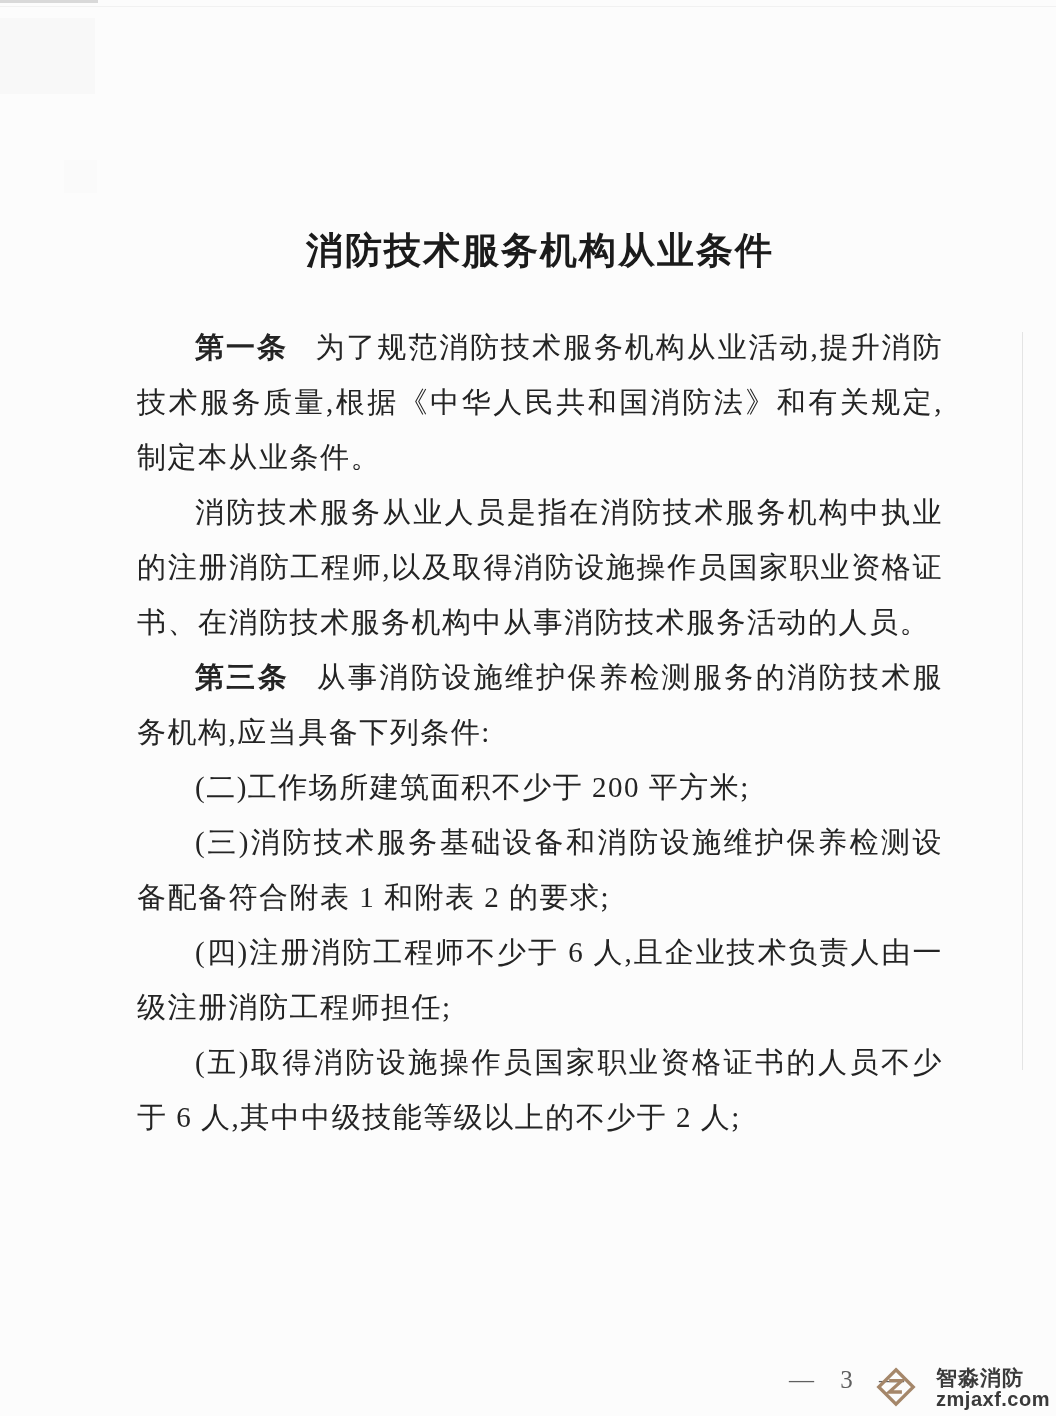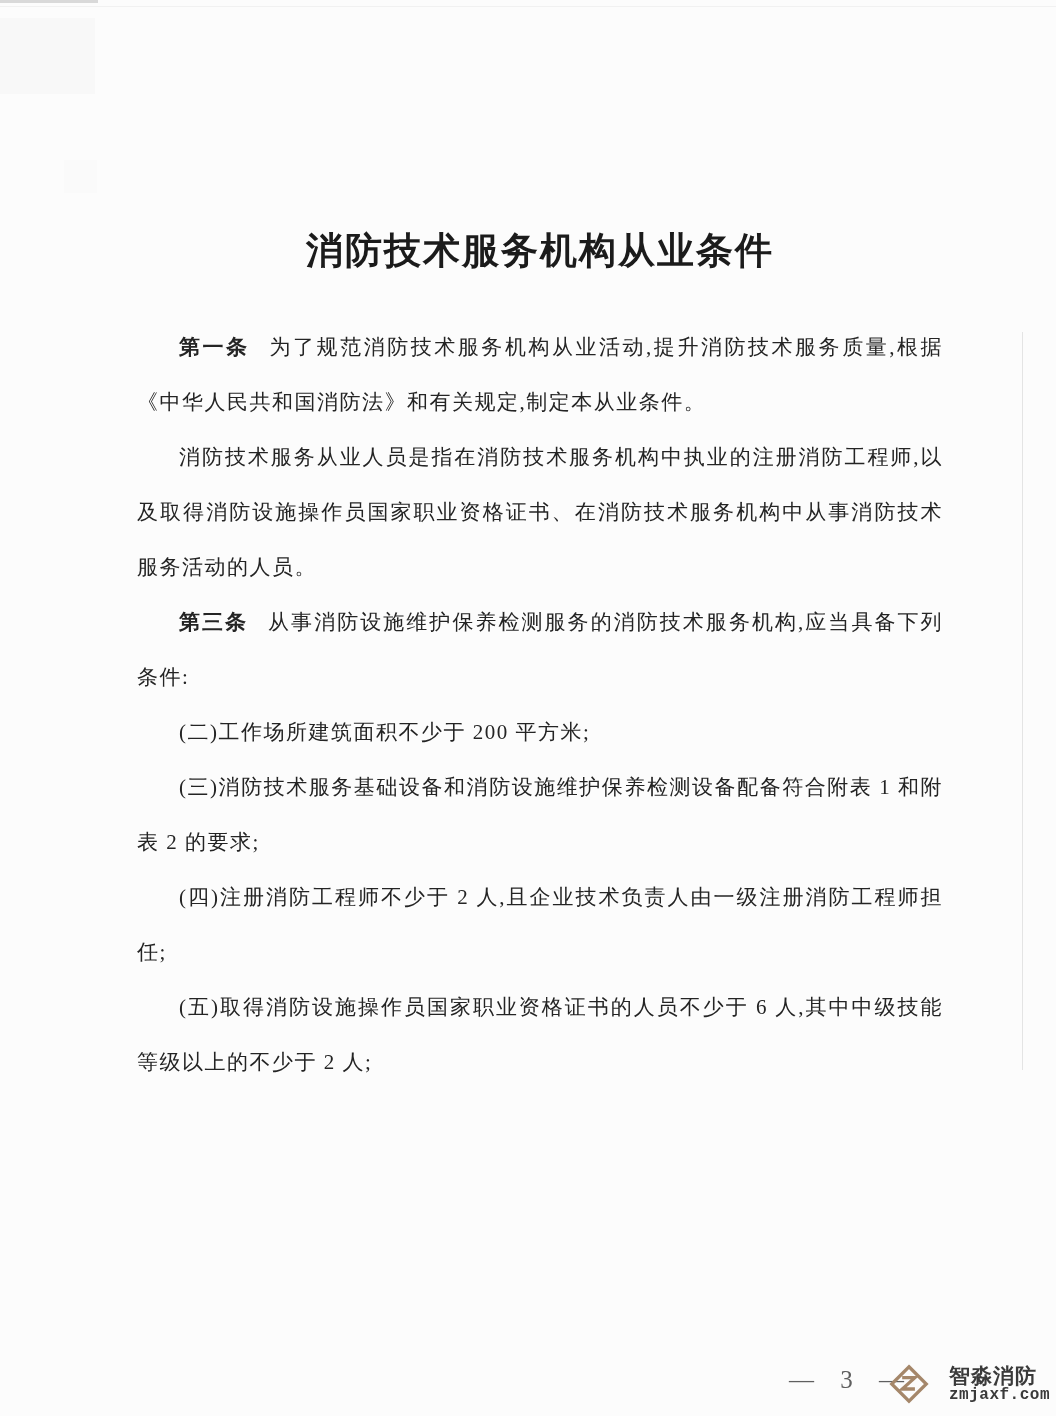--- a/index.html
+++ b/index.html
@@ -54,21 +54,21 @@
     margin:0 0 44px 0;
     text-align:center;
     font-size:37px;
     font-weight:bold;
     letter-spacing:2px;
     color:var(--title);
     line-height:50px;
   }
   .law-para{
     margin:0;
-    font-size:21px;
+    font-size:29px;
     line-height:55px;
     letter-spacing:1.5px;
     text-align:justify;
     text-indent:2em;
     color:var(--text);
   }
   .law-label{
     font-weight:bold;
     margin-right:0.95em;
   }
@@ -78,44 +78,44 @@
     position:absolute;
     right:142px;bottom:22px;
     font-size:25px;
     letter-spacing:10px;
     color:var(--page-number);
     font-family:"Liberation Serif","DejaVu Serif",serif;
   }
   
   .watermark{
     position:absolute;
-    right:6px;bottom:12px;
+    right:6px;bottom:6px;
     display:flex;
-    align-items:center;
+    align-items:flex-start;
     gap:20px;
   }
   .watermark-logo{
     width:40px;height:40px;
     flex:0 0 auto;
   }
   .watermark-textblock{
     display:flex;
     flex-direction:column;
     line-height:1.05;
   }
   .watermark-brand{
     font-family:"Liberation Sans","DejaVu Sans",sans-serif;
     font-size:21px;
     font-weight:bold;
     color:var(--watermark-text);
     letter-spacing:1px;
   }
   .watermark-domain{
-    font-family:Liberation Mono, monospace;
-    font-size:16px;
+    font-family:Liberation Sans, sans-serif;
+    font-size:20px;
     font-weight:bold;
     color:var(--watermark-text);
     letter-spacing:0.5px;
   }
 </style>
 </head>
 <body>
 
 <div class="page">
 
@@ -133,21 +133,21 @@
 
     <p class="law-para"><span class="law-label"></span><span>消防技术服务从业人员是指在消防技术服务机构中执业的注册消防工程师,以及取得消防设施操作员国家职业资格证书、在消防技术服务机构中从事消防技术服务活动的人员。</span></p>
 
     <p class="law-para"><span class="law-label">第三条</span><span>从事消防设施维护保养检测服务的消防技术服务机构,应当具备下列条件:</span></p>
 
 
     <p class="law-para"><span class="law-label"></span><span>(二)工作场所建筑面积不少于 200 平方米;</span></p>
 
     <p class="law-para"><span class="law-label"></span><span>(三)消防技术服务基础设备和消防设施维护保养检测设备配备符合附表 1 和附表 2 的要求;</span></p>
 
-    <p class="law-para"><span class="law-label"></span><span>(四)注册消防工程师不少于 2 人,且企业技术负责人由一级注册消防工程师担任;</span></p>
+    <p class="law-para"><span class="law-label"></span><span>(四)注册消防工程师不少于 6 人,且企业技术负责人由一级注册消防工程师担任;</span></p>
 
     <p class="law-para"><span class="law-label"></span><span>(五)取得消防设施操作员国家职业资格证书的人员不少于 6 人,其中中级技能等级以上的不少于 2 人;</span></p>
 
   </div>
 
   <div class="page-number">— 3 —</div>
 
   <div class="watermark">
     <span class="watermark-logo">
       <svg viewBox="0 0 44 44" width="40" height="40" aria-hidden="true">

